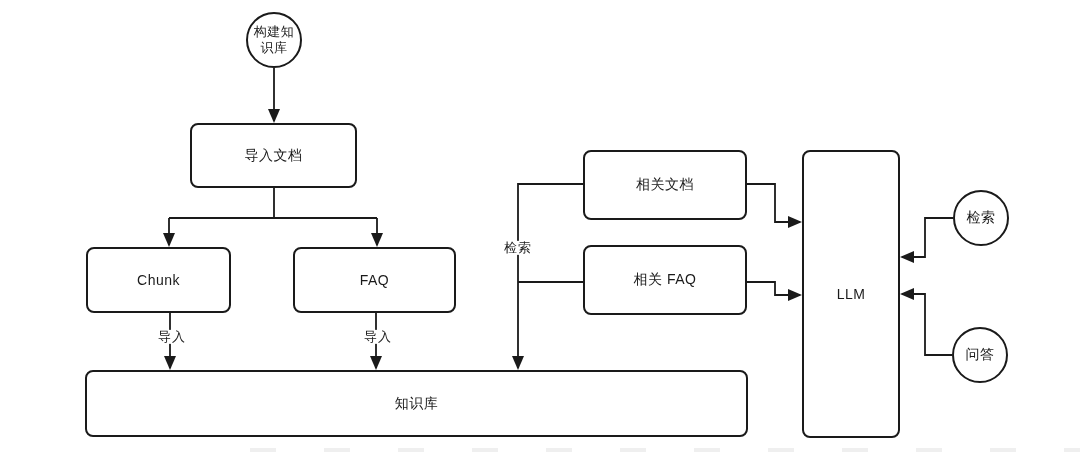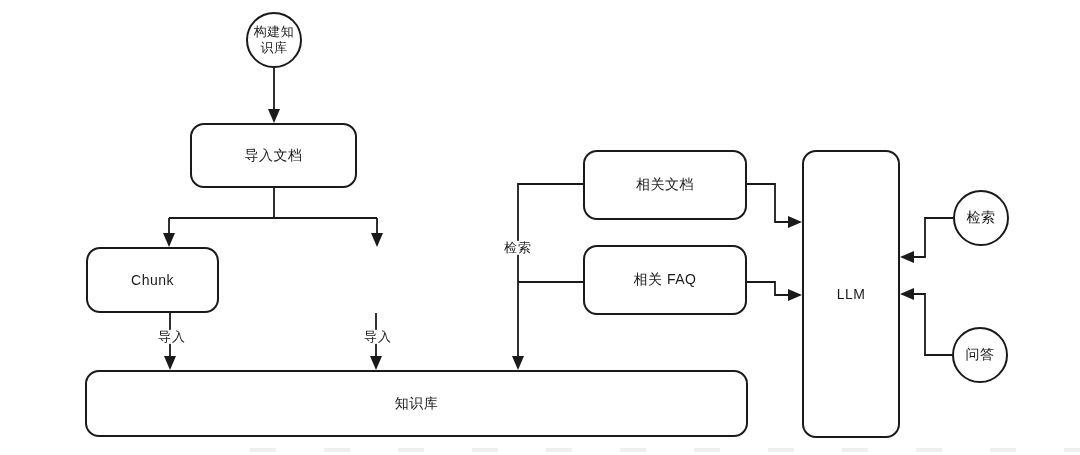--- a/index.html
+++ b/index.html
@@ -15,21 +15,21 @@
   #wires{position:absolute;left:0;top:0;width:1080px;height:455px;}
   .node{
     position:absolute;
     box-sizing:border-box;
     border:2px solid #1a1a1a;
     background:#ffffff;
     display:flex;align-items:center;justify-content:center;
     font-size:14px;letter-spacing:0.5px;
     text-align:center;
   }
-  .rect{border-radius:14px;}
+  .rect{border-radius:8px;}
   .circle{border-radius:50%;}
   .circle-inner{width:44px;line-height:1.25;font-size:13px;}
   .edge-label{
     position:absolute;
     transform:translate(-50%,-50%);
     background:#ffffff;
     padding:0 2px;
     font-size:13px;letter-spacing:1px;
     line-height:1.1;
     white-space:nowrap;
@@ -71,24 +71,27 @@
   </svg>
 
   <div class="node circle" style="left:246px;top:12px;width:56px;height:56px;">
     <div class="circle-inner">构建知识库</div>
   </div>
 
   <div class="node rect" style="left:190px;top:123px;width:167px;height:65px;">
     <span>导入文档</span>
   </div>
 
-  <div class="node rect" style="left:86px;top:247px;width:133px;height:66px;">
+  <div class="node rect" style="left:86px;top:247px;width:145px;height:66px;">
     <span>Chunk</span>
   </div>
 
+  <div class="node rect" style="left:293px;top:247px;width:163px;height:66px;">
+    <span>FAQ</span>
+  </div>
 
   <div class="node rect" style="left:583px;top:150px;width:164px;height:70px;">
     <span>相关文档</span>
   </div>
 
   <div class="node rect" style="left:85px;top:370px;width:663px;height:67px;">
     <span>知识库</span>
   </div>
 
   <div class="node rect" style="left:583px;top:245px;width:164px;height:70px;">

